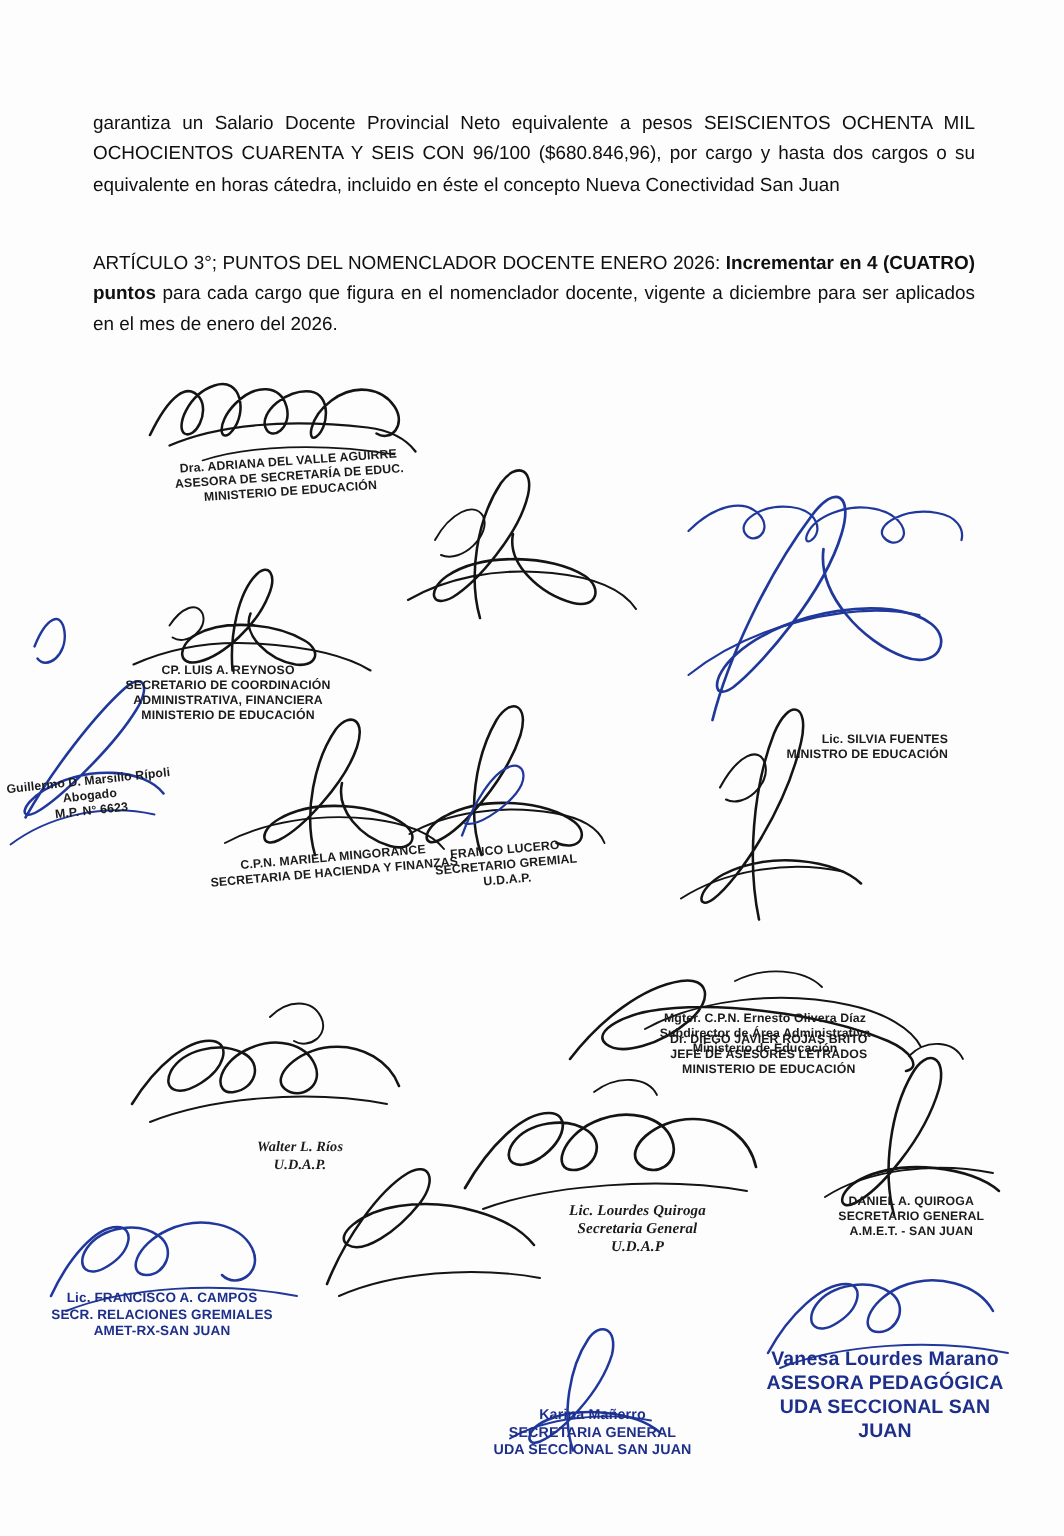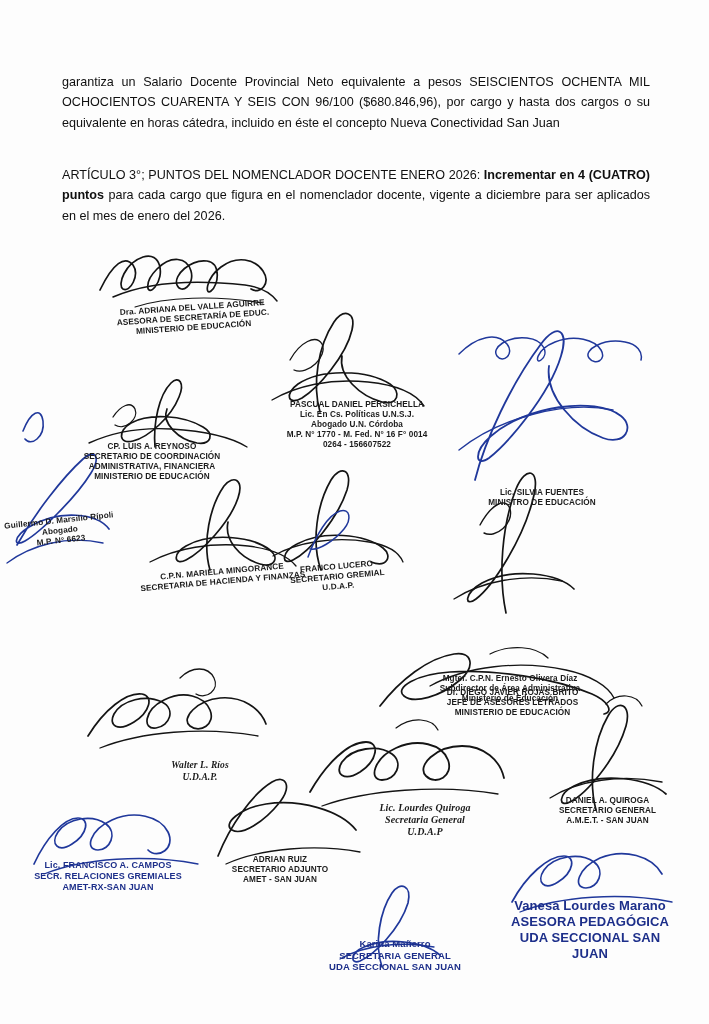--- a/index.html
+++ b/index.html
@@ -169,27 +169,22 @@
 
   <div class="sig-caption cap-tight" style="left:108px; top:303px; width:170px; transform:rotate(-4deg);">Dra. ADRIANA DEL VALLE AGUIRRE
 ASESORA DE SECRETARÍA DE EDUC.
 MINISTERIO DE EDUCACIÓN</div>
 
   <div class="sig-caption cap-tight" style="left:62px; top:442px; width:180px;">CP. LUIS A. REYNOSO
 SECRETARIO DE COORDINACIÓN
 ADMINISTRATIVA, FINANCIERA
 MINISTERIO DE EDUCACIÓN</div>
 
-  <div class="sig-caption cap-tight" style="left:262px; top:400px; width:190px;">PASCUAL DANIEL PERSICHELLA
-Lic. En Cs. Políticas U.N.S.J.
-Abogado U.N. Córdoba
-M.P. N° 1770 - M. Fed. N° 16 F° 0014
-0264 - 156607522</div>
-
-  <div class="sig-caption cap-tight" style="left:452px; top:488px; width:180px;">Lic. SILVIA FUENTES
+
+  <div class="sig-caption cap-tight" style="left:452px; top:488px; width:180px;text-align:right;">Lic. SILVIA FUENTES
 MINISTRO DE EDUCACIÓN</div>
 
   <div class="sig-caption cap-tight" style="left:0px; top:516px; width:120px; transform:rotate(-6deg);">Guillermo D. Marsilio Rípoli
 Abogado
 M.P. N° 6623</div>
 
   <div class="sig-caption cap-tight" style="left:130px; top:567px; width:185px; transform:rotate(-5deg);">C.P.N. MARIELA MINGORANCE
 SECRETARIA DE HACIENDA Y FINANZAS</div>
 
   <div class="sig-caption cap-tight" style="left:270px; top:562px; width:135px; transform:rotate(-5deg);">FRANCO LUCERO
@@ -212,23 +207,20 @@
 U.D.A.P</div>
 
   <div class="sig-caption cap-tight cap-blue" style="left:8px; top:860px; width:200px; font-size:9px;">Lic. FRANCISCO A. CAMPOS
 SECR. RELACIONES GREMIALES
 AMET-RX-SAN JUAN</div>
 
   <div class="sig-caption cap-tight" style="left:525px; top:796px; width:165px;">DANIEL A. QUIROGA
 SECRETARIO GENERAL
 A.M.E.T. - SAN JUAN</div>
 
-  <div class="sig-caption cap-tight" style="left:215px; top:855px; width:130px;">ADRIAN RUIZ
-SECRETARIO ADJUNTO
-AMET - SAN JUAN</div>
 
   <div class="sig-caption cap-tight cap-blue" style="left:505px; top:898px; width:170px; font-size:13px;">Vanesa Lourdes Marano
 ASESORA PEDAGÓGICA
 UDA SECCIONAL SAN JUAN</div>
 
   <div class="sig-caption cap-tight cap-blue" style="left:310px; top:938px; width:170px; font-size:9.5px;">Karina Mañerro
 SECRETARIA GENERAL
 UDA SECCIONAL SAN JUAN</div>
 
 </div>

